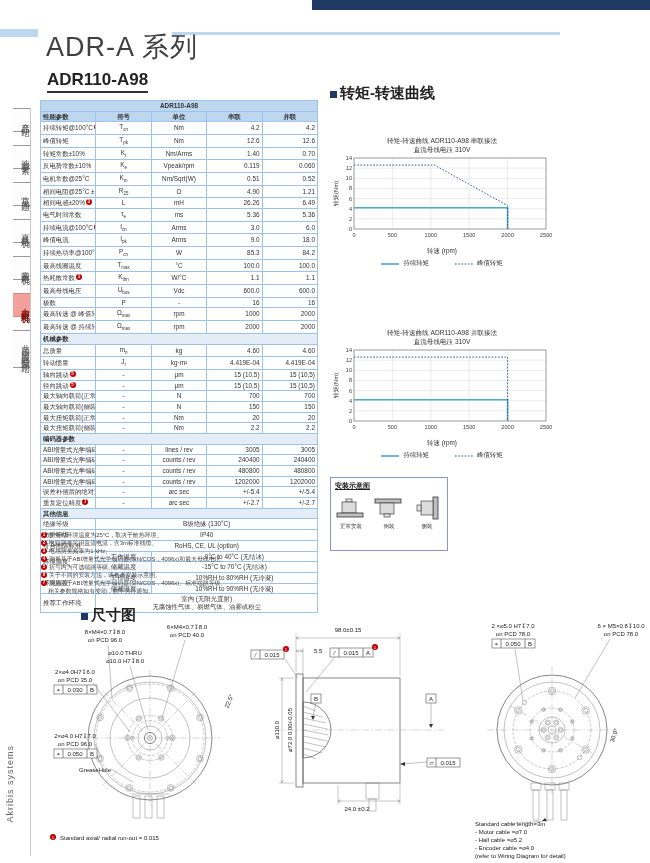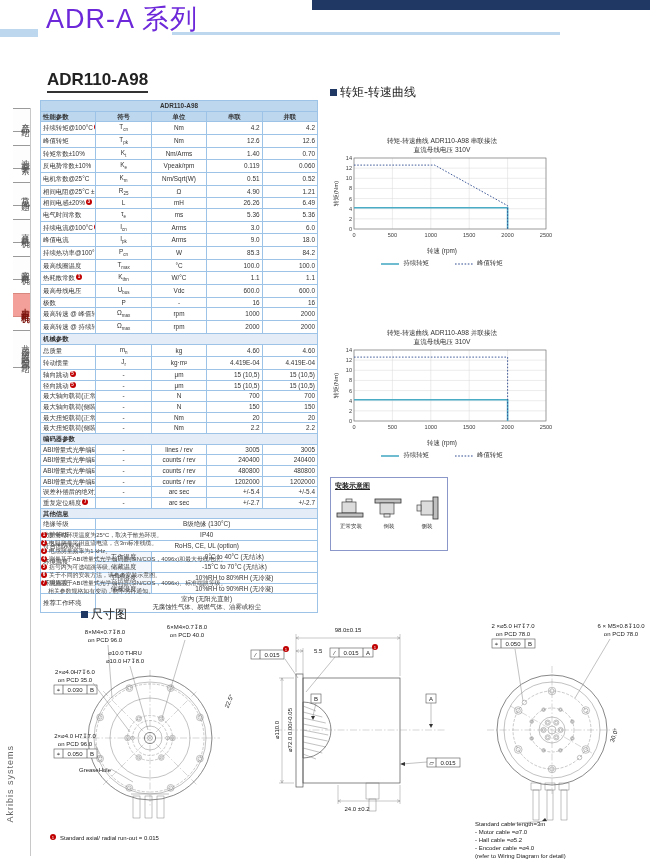--- a/index.html
+++ b/index.html
@@ -3,21 +3,21 @@
 <meta charset="utf-8">
 <style>
   * { margin:0; padding:0; box-sizing:border-box; }
   html,body { width:650px; height:863px; background:#fff; font-family:"Liberation Sans",sans-serif; color:#333; overflow:hidden; }
   #page { position:relative; width:650px; height:863px; background:#fff; }
 
   
   #top-navy   { position:absolute; left:312px; top:0; width:338px; height:10px; background:#203864; }
   #hdr-bar-l  { position:absolute; left:0; top:29px; width:38px; height:8px; background:#bdd7ee; }
   #hdr-line-r { position:absolute; left:172px; top:32px; width:388px; height:3px; background:#bdd7ee; }
-  #series-title { position:absolute; left:46px; top:1px; font-size:27px; color:#6d28d9; letter-spacing:1px; }
+  #series-title { position:absolute; left:46px; top:29px; font-size:27px; color:#404040; letter-spacing:1px; }
   #model-title  { position:absolute; left:47px; top:70px; font-size:17px; font-weight:bold; color:#222;
                   border-bottom:2px solid #333; padding-bottom:1px; }
 
   
   #sidebar { position:absolute; left:13px; top:108px; width:18px; display:flex; flex-direction:column; gap:13px; }
   .side-tab { writing-mode:vertical-rl; text-orientation:upright; font-size:8.5px; line-height:1;
               color:#555; border-top:1px solid #9a9a9a; border-bottom:1px solid #9a9a9a;
               padding:7px 0; width:17px; text-align:center; letter-spacing:2px; background:#fdfdfd; cursor:pointer; }
   .side-tab.active { background:#f2a099; color:#7c150e; border-color:#d98880; font-weight:bold; }
   #side-rule { position:absolute; left:30px; top:108px; width:1px; height:748px; background:#c8c8c8; }
@@ -41,21 +41,21 @@
   .note-badge { display:inline-block; width:6px; height:6px; border-radius:50%; background:#c00000; color:#fff;
                 font-size:4.5px; line-height:6px; text-align:center; vertical-align:top; margin-left:1px; font-weight:bold; }
 
   
   #footnotes { position:absolute; left:40px; top:531px; width:290px; }
   .fn-line { display:flex; align-items:flex-start; gap:2px; font-size:5.9px; color:#444; line-height:8px; }
   .fn-line .note-badge { margin-top:1px; flex:0 0 auto; }
   .fn-tail { font-size:5.9px; color:#444; line-height:8px; padding-left:8px; }
 
   
-  .sec-head { position:absolute; font-size:12px; font-weight:normal; color:#222; }
+  .sec-head { position:absolute; font-size:15px; font-weight:bold; color:#222; }
   .sec-head .sq { display:inline-block; width:7px; height:7px; background:#203864; margin-right:3px; }
   #charts-head { left:330px; top:84px; }
   #dims-head   { left:40px;  top:606px;margin-left:41px; }
 
   .chart-box { position:absolute; width:220px; }
   #chart-0 { left:332px; top:136px; }
   #chart-1 { left:332px; top:328px; }
   .ct-title { text-align:center; font-size:6.6px; color:#333; line-height:9px; }
   .ct-xlabel { text-align:center; font-size:6.4px; color:#333; margin-top:1px; }
   .ct-legend { display:flex; justify-content:center; gap:26px; margin-top:3px; }

